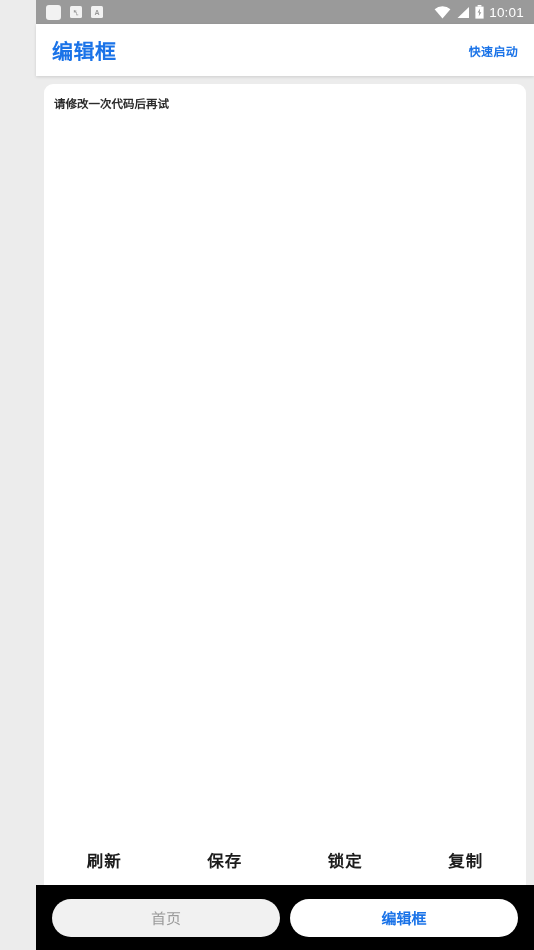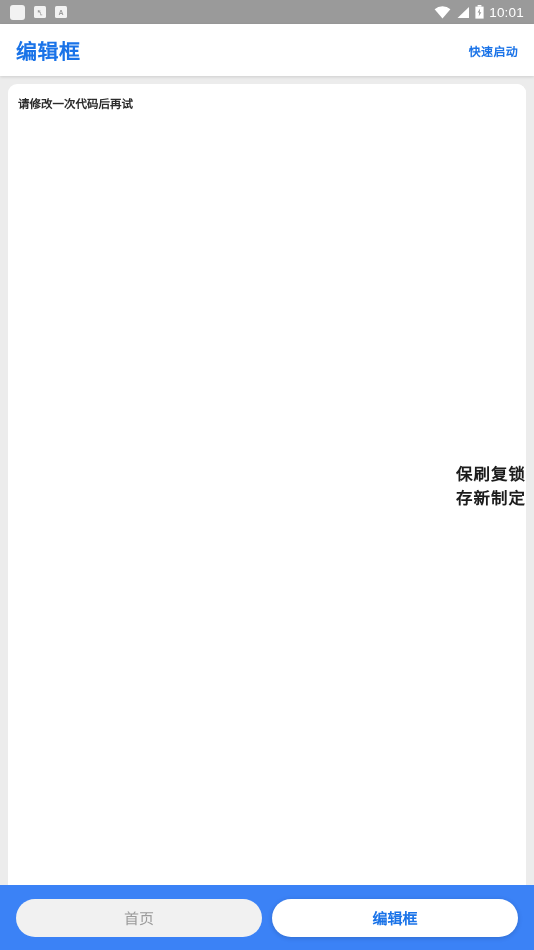--- a/index.html
+++ b/index.html
@@ -6,21 +6,21 @@
   html, body {
     width:534px; height:950px;
     font-family:"Liberation Sans","DejaVu Sans",sans-serif;
     background:#ececec;
     overflow:hidden;
   }
   .phone {
     position:relative;
     width:534px; height:950px;
     background:#ececec;
-    display:flex; flex-direction:column;
+    display:flex; flex-direction:column;padding-left:36px;
   }
 
   
   .statusbar {
     height:24px;
     background:#9a9a9a;
     display:flex; align-items:center;
     padding:0 10px;
     flex:0 0 24px;
   }
@@ -78,21 +78,21 @@
   .page {
     flex:1 1 auto;
     display:flex; flex-direction:column;
     padding:8px 8px 0 8px;
     min-height:0;
   }
   .card {
     flex:1 1 auto;
     background:#ffffff;
     border-radius:9px 9px 0 0;
-    display:flex; flex-direction:row;
+    display:flex; flex-direction:column;
     min-height:0;
     overflow:hidden;
   }
   .editor {
     flex:1 1 auto;
     width:100%;
     border:none; outline:none; resize:none;
     background:transparent;
     padding:12px 10px 8px 10px;
     font-family:"Liberation Sans","DejaVu Sans",sans-serif;
@@ -118,21 +118,21 @@
     font-weight:bold;
     color:#1c1c1c;
     cursor:pointer;
     letter-spacing:1px;
     user-select:none;
   }
 
   
   .tabbar {
     flex:0 0 65px;
-    background:#3b82f6;
+    background:#000000;
     display:flex; align-items:center; justify-content:space-between;
     padding:0 16px;
     gap:10px;
   }
   .tab {
     flex:1 1 0;
     height:38px;
     border-radius:19px;
     display:flex; align-items:center; justify-content:center;
     font-size:15px;
@@ -179,24 +179,24 @@
   <div class="appbar">
     <div class="app-title">编辑框</div>
     <div class="quick-launch">快速启动</div>
   </div>
 
   <div class="page">
     <div class="card">
       <textarea class="editor" spellcheck="false" placeholder="请修改一次代码后再试" style="">请修改一次代码后再试</textarea>
 
       <div class="actions">
+        <div class="action-btn">刷新</div>
         <div class="action-btn">保存</div>
-        <div class="action-btn">刷新</div>
+        <div class="action-btn">锁定</div>
         <div class="action-btn">复制</div>
-        <div class="action-btn">锁定</div>
       </div>
     </div>
   </div>
 
   <div class="tabbar">
     <div class="tab">首页</div>
     <div class="tab active">编辑框</div>
   </div>
 
 </div>

